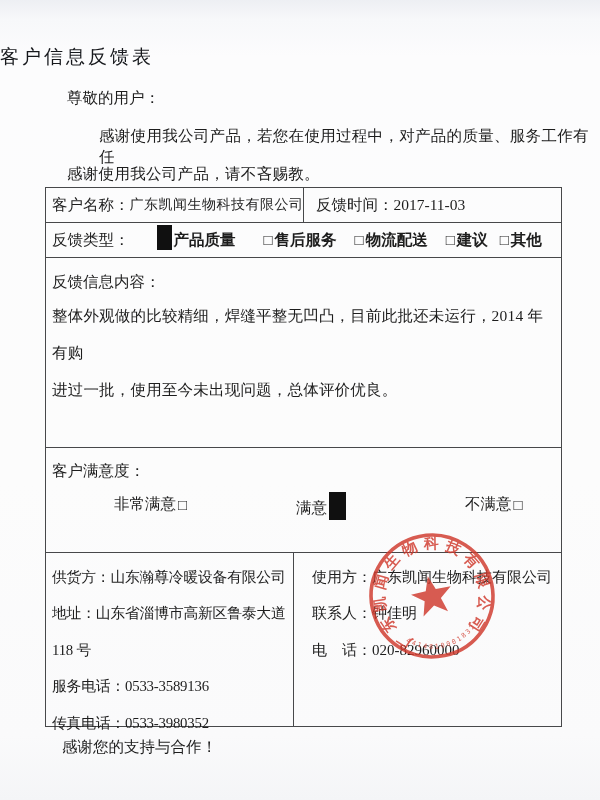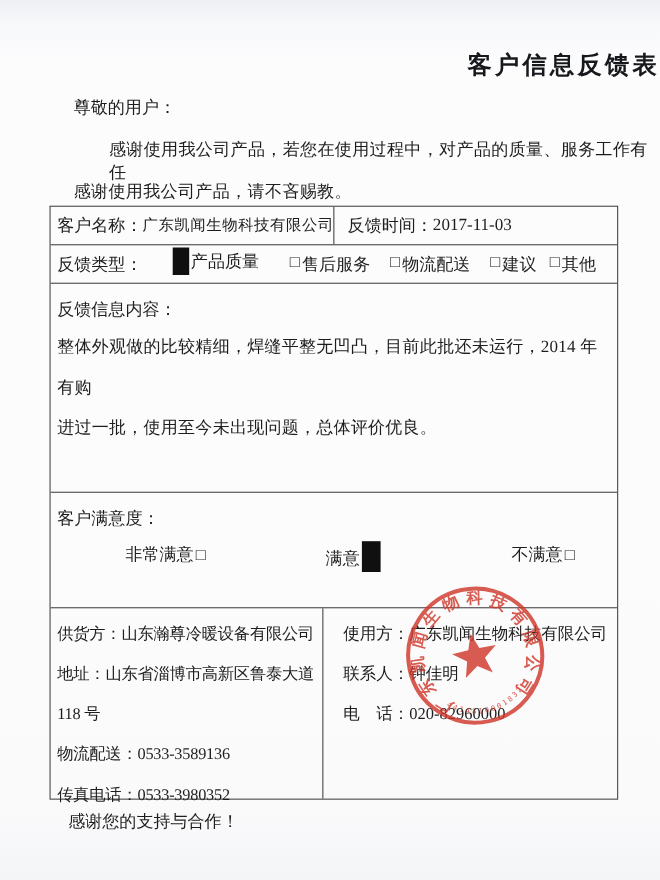--- a/index.html
+++ b/index.html
@@ -5,23 +5,23 @@
   * { margin:0; padding:0; box-sizing:border-box; }
   html,body { width:600px; }
   body { font-family:"Liberation Serif","DejaVu Serif",serif; color:#1d1d1d; }
 
   .paper {
     position:relative; width:600px; height:800px; overflow:hidden;
     background:linear-gradient(180deg,#edeff3 0%,#f7f8fa 2.5%,#fcfcfd 7%,#fcfcfc 60%,#fafafb 92%,#f4f5f7 100%);
   }
 
   .doc-title {
-    position:absolute; top:44px; left:0; width:100%; text-align:right;
+    position:absolute; top:44px; left:0; width:100%; text-align:left;
     font-family:"Liberation Sans","DejaVu Sans",sans-serif;
-    font-size:22px; font-weight:bold; letter-spacing:3px; color:#16181c;
+    font-size:19px; font-weight:normal; letter-spacing:3px; color:#16181c;
   }
 
   .greeting  { position:absolute; left:67px;  top:88px;  font-size:15.5px; }
   .intro-l1  { position:absolute; left:99px;  top:126px; font-size:15.5px; letter-spacing:.3px; }
   .intro-l2  { position:absolute; left:67px;  top:164px; font-size:15.5px; letter-spacing:.3px; }
   .closing   { position:absolute; left:62px;  top:737px; font-size:15.5px; }
 
   .form-table {
     position:absolute; left:45px; top:187px; width:517px; height:540px;
     border:1.4px solid #47484a; background:transparent;
@@ -38,21 +38,21 @@
   .c-name  { width:258px; border-right:1.2px solid #47484a; display:flex; align-items:center; padding-left:6px; }
   .c-time  { flex:1; display:flex; align-items:center; padding-left:12px; }
   .c-supplier { width:248px; border-right:1.2px solid #47484a; padding:6px 10px 0 6px; }
   .c-user     { flex:1; padding:6px 8px 0 18px; }
 
   .lbl { font-size:15.5px; white-space:nowrap; }
   .val { font-size:14.5px; white-space:nowrap; }
   .c-name .val { font-size:14px; letter-spacing:.5px; }
 
   .row-2 .inner { display:flex; align-items:center; height:100%; padding-left:6px; font-size:15.5px; }
-  .type-opt { display:flex; align-items:flex-start; white-space:nowrap; }
+  .type-opt { display:flex; align-items:center; white-space:nowrap;font-weight:bold; }
 
   .box-empty::before { content:"□"; font-size:15px; }
   .type-box { margin-right:2px; }
   .type-box.box-filled { width:15px; height:25px; background:#101010; display:inline-block; transform:translateY(-3px); }
 
   .row-3 .inner { padding:9px 8px 0 6px; font-size:15.5px; }
   .fb-line { line-height:37px; letter-spacing:.2px; }
   .fb-label { line-height:30px; }
 
   .row-4 .inner { padding:13px 0 0 6px; font-size:15.5px; }
@@ -149,21 +149,21 @@
           </span>
         </div>
       </div>
     </div>
 
     <div class="t-row row-5">
       <div class="cell c-supplier">
         <div class="info-line"><span>供货方：</span><span>山东瀚尊冷暖设备有限公司</span></div>
         <div class="info-line"><span>地址：</span><span>山东省淄博市高新区鲁泰大道</span></div>
         <div class="info-line">118 号</div>
-        <div class="info-line"><span>物流配送：</span><span>0533-3589136</span></div>
+        <div class="info-line"><span>服务电话：</span><span>0533-3589136</span></div>
         <div class="info-line"><span>传真电话：</span><span>0533-3980352</span></div>
       </div>
       <div class="cell c-user">
         <div class="info-line"><span>使用方：</span><span>广东凯闻生物科技有限公司</span></div>
         <div class="info-line"><span>联系人：</span><span>钟佳明</span></div>
         <div class="info-line"><span>电　话：</span><span>020-82960000</span></div>
       </div>
     </div>
 
   </div>

